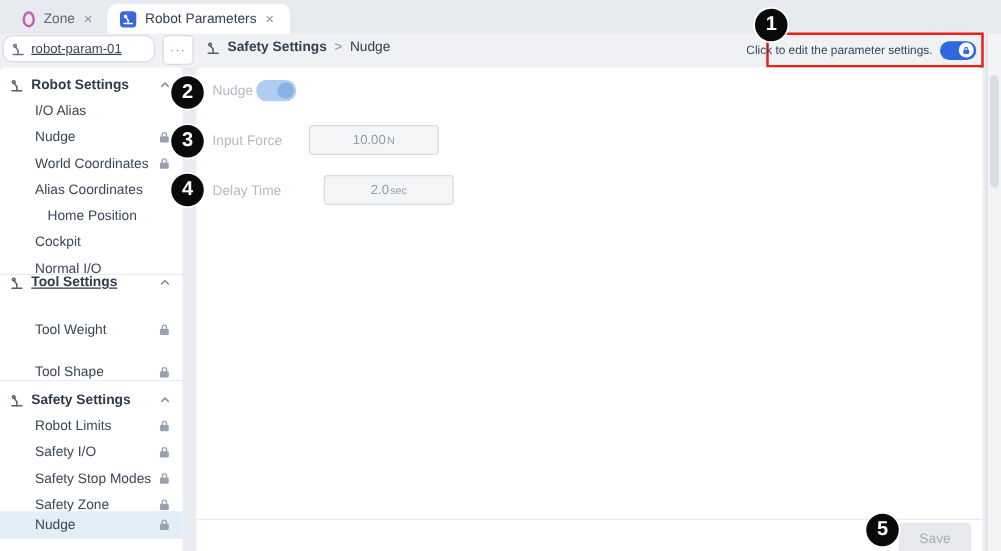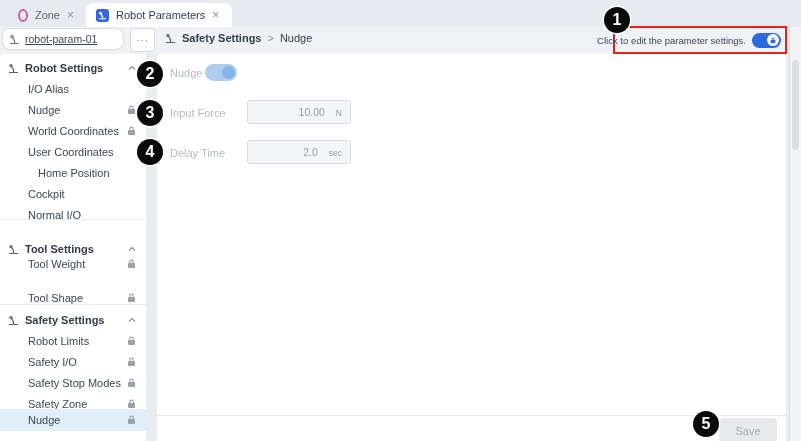--- a/index.html
+++ b/index.html
@@ -42,21 +42,21 @@
   .srow.item{padding-left:28px;}
   .srow.selected{background:#e2eff9;height:22px;}
   .srow .lock{position:absolute;right:10px;top:50%;transform:translateY(-50%);display:flex;}
   .srow .chev{position:absolute;right:10px;top:50%;transform:translateY(-50%);display:flex;}
   .sdivider{position:absolute;left:0;width:146px;height:1px;background:#e8ebef;}
 
   
   .fld-label{position:absolute;left:13px;font-size:11px;color:#b4bac4;}
   .toggle-dis{position:absolute;left:48px;top:10px;width:32px;height:17px;background:#aecdf0;border-radius:9px;}
   .toggle-dis .knob{position:absolute;right:2px;top:2px;width:13px;height:13px;background:#85b3e8;border-radius:50%;}
-  .field{position:absolute;left:90px;width:104px;height:24px;background:#f4f5f7;border:1px solid #d8dce2;border-radius:3px;box-sizing:border-box;display:flex;align-items:baseline;justify-content:flex-end;gap:11px;padding:0 8px;color:#939ba6;}
+  .field{position:absolute;left:90px;width:104px;height:24px;background:#f4f5f7;border:1px solid #d8dce2;border-radius:3px;box-sizing:border-box;display:flex;align-items:baseline;justify-content:center;gap:1px;padding:0 8px;color:#939ba6;}
   .field .val{font-size:10.5px;line-height:22px;}
   .field .unit{font-size:8.5px;}
 
   
   .footer-line{position:absolute;left:0;top:361px;width:629px;height:1px;background:#e8eaee;}
   .save-btn{position:absolute;left:562px;top:364px;width:58px;height:26px;background:#e7e9ec;border:none;border-radius:4px;color:#a7adb6;font-size:11px;font-family:"Liberation Sans",sans-serif;}
 
   
   .scroll-strip{position:absolute;left:789px;top:27px;width:12px;height:414px;background:#f2f3f5;border-left:1px solid #d9dce1;box-sizing:border-box;}
   .scroll-thumb{position:absolute;left:2px;top:33px;width:7px;height:90px;background:#dadde2;border-radius:4px;}
@@ -170,35 +170,35 @@
     <div class="srow item" style="top:67px;">
         <span>World Coordinates</span>
       <span class="lock">
           <svg width="9" height="10" viewBox="0 0 9 10">
             <rect x="1" y="4" width="7" height="5" rx="1" fill="#98a1ad"></rect>
             <path d="M2.8 4V2.8a1.7 1.7 0 013.4 0V4" stroke="#98a1ad" fill="none" stroke-width="1.1"></path>
           </svg>
         </span>
       </div>
     <div class="srow item" style="top:88px;">
-        <span>User Coordinates</span>
+        <span>Alias Coordinates</span>
       </div>
     <div class="srow item" style="top:109px;margin-left:10px;">
         <span>Home Position</span>
       </div>
     <div class="srow item" style="top:130px;">
         <span>Cockpit</span>
       </div>
     <div class="srow item" style="top:151px;">
         <span>Normal I/O</span>
       </div>
 
     <div class="sdivider" style="top:165px;"></div>
 
-    <div class="srow head" style="top:185px;">
+    <div class="srow head" style="top:162px;text-decoration:underline;">
       <span class="icon-inline">
         <svg width="11" height="11" viewBox="0 0 11 11" fill="none" stroke="#57606e" stroke-width="1.2" stroke-linecap="round">
             <path d="M1.5 9.5h8"></path>
             <path d="M5.5 9.5V6.5"></path>
             <path d="M5.5 6.5L3.2 3.2"></path>
             <circle cx="3" cy="2.6" r="1.1"></circle>
           </svg>
       </span>
       <span>Tool Settings</span>
       <span class="chev">
@@ -298,21 +298,21 @@
         <span class="knob"></span>
       </span>
 
     <span class="fld-label" style="top:53px;">Input Force</span>
     <div class="field" style="top:46px;">
       <span class="val">10.00</span>
       <span class="unit">N</span>
     </div>
 
     <span class="fld-label" style="top:93px;">Delay Time</span>
-    <div class="field" style="top:86px;">
+    <div class="field" style="top:86px;margin-left:12px;">
       <span class="val">2.0</span>
       <span class="unit">sec</span>
     </div>
 
     <div class="footer-line"></div>
     <button class="save-btn">Save</button>
   </div>
 
   <div class="scroll-strip">
     <div class="scroll-thumb"></div>

